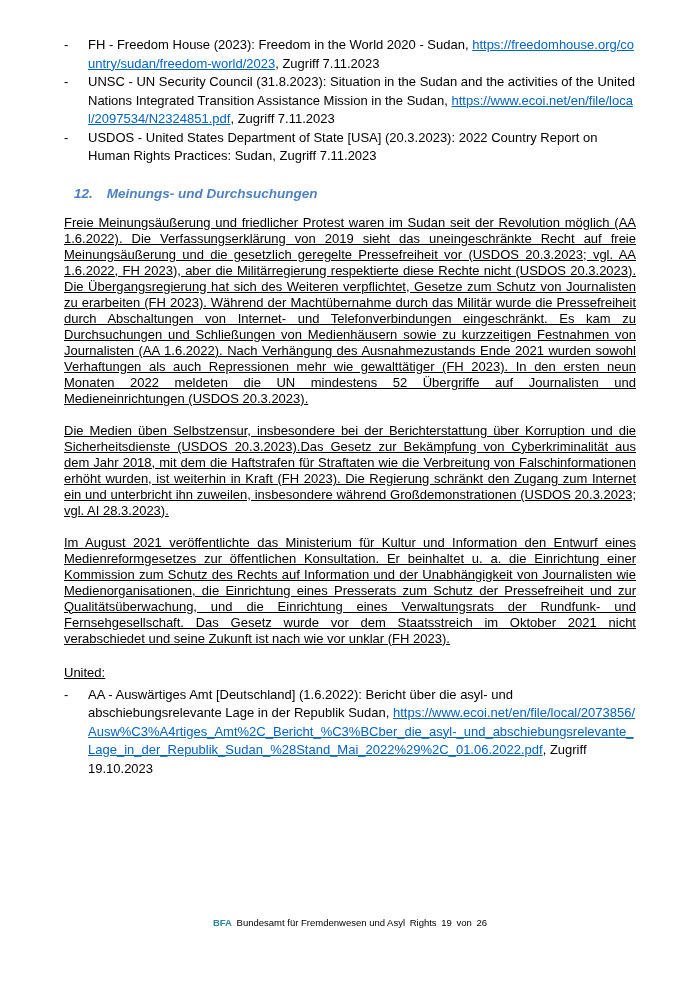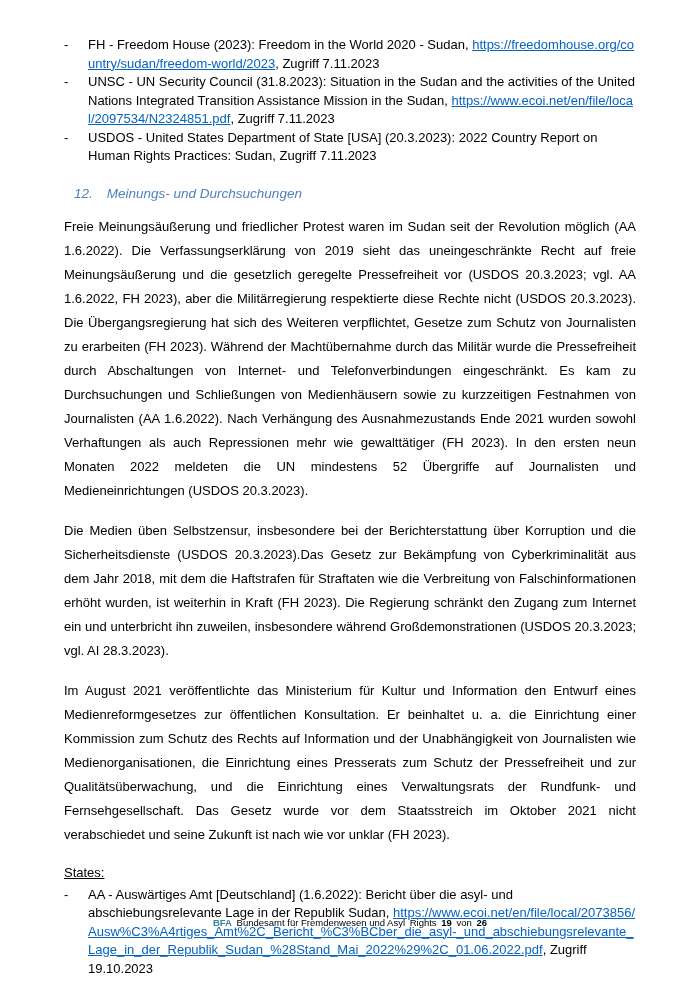--- a/index.html
+++ b/index.html
@@ -17,46 +17,47 @@
   
   .src-list { margin: 0; padding: 0; list-style: none; font-size: 13px; line-height: 18.5px; }
   .src-item { display: flex; align-items: flex-start; }
   .src-marker { flex: 0 0 24px; }
   .src-text { flex: 1 1 auto; }
   a.doc-link { color: #0563C1; text-decoration: underline; word-break: break-all; cursor: pointer; }
   
   .section-heading {
     margin: 20px 0 6px 10px;
     font-size: 13.5px;
-    font-weight: normal;
+    font-weight: bold;
     font-style: italic;
     color: #4F81BD;
     display: flex;
   }
   .section-heading .num { margin-right: 14px; }
   
   p.body {
     font-size: 13px;
-    line-height: 24px;
+    line-height: 16px;
     text-align: justify;
     margin: 14px 0 16px 0;
+    text-decoration: underline;
   }
   .quellen-wrap { margin: 18px 0 6px 0; font-size: 13px; }
   .quellen-label { text-decoration: underline; }
   
   .footer {
     position: absolute;
     left: 0; right: 0;
     bottom: 62px;
     text-align: center;
     font-size: 9.5px;
     color: #000000;
   }
   .footer .accent { color: #31849B; font-weight: bold; }
-  .footer .b { font-weight: bold; }
+  .footer .b { font-weight: normal; }
   .footer span { margin: 0 1px; }
 </style>
 </head>
 <body>
 
 <div class="page">
 
   <ul class="src-list">
     <li class="src-item">
       <span class="src-marker">-</span>
@@ -75,21 +76,21 @@
   <h2 class="section-heading">
     <span class="num">12.</span>
     <span class="ttl">Meinungs- und Durchsuchungen</span>
   </h2>
 
   <p class="body">Freie Meinungsäußerung und friedlicher Protest waren im Sudan seit der Revolution möglich (AA 1.6.2022). Die Verfassungserklärung von 2019 sieht das uneingeschränkte Recht auf freie Meinungsäußerung und die gesetzlich geregelte Pressefreiheit vor (USDOS 20.3.2023; vgl. AA 1.6.2022, FH 2023), aber die Militärregierung respektierte diese Rechte nicht (USDOS 20.3.2023). Die Übergangsregierung hat sich des Weiteren verpflichtet, Gesetze zum Schutz von Journalisten zu erarbeiten (FH 2023). Während der Machtübernahme durch das Militär wurde die Pressefreiheit durch Abschaltungen von Internet- und Telefonverbindungen eingeschränkt. Es kam zu Durchsuchungen und Schließungen von Medienhäusern sowie zu kurzzeitigen Festnahmen von Journalisten (AA 1.6.2022). Nach Verhängung des Ausnahmezustands Ende 2021 wurden sowohl Verhaftungen als auch Repressionen mehr wie gewalttätiger (FH 2023). In den ersten neun Monaten 2022 meldeten die UN mindestens 52 Übergriffe auf Journalisten und Medieneinrichtungen (USDOS 20.3.2023).</p>
   <p class="body">Die Medien üben Selbstzensur, insbesondere bei der Berichterstattung über Korruption und die Sicherheitsdienste (USDOS 20.3.2023).Das Gesetz zur Bekämpfung von Cyberkriminalität aus dem Jahr 2018, mit dem die Haftstrafen für Straftaten wie die Verbreitung von Falschinformationen erhöht wurden, ist weiterhin in Kraft (FH 2023). Die Regierung schränkt den Zugang zum Internet ein und unterbricht ihn zuweilen, insbesondere während Großdemonstrationen (USDOS 20.3.2023; vgl. AI 28.3.2023).</p>
   <p class="body">Im August 2021 veröffentlichte das Ministerium für Kultur und Information den Entwurf eines Medienreformgesetzes zur öffentlichen Konsultation. Er beinhaltet u. a. die Einrichtung einer Kommission zum Schutz des Rechts auf Information und der Unabhängigkeit von Journalisten wie Medienorganisationen, die Einrichtung eines Presserats zum Schutz der Pressefreiheit und zur Qualitätsüberwachung, und die Einrichtung eines Verwaltungsrats der Rundfunk- und Fernsehgesellschaft. Das Gesetz wurde vor dem Staatsstreich im Oktober 2021 nicht verabschiedet und seine Zukunft ist nach wie vor unklar (FH 2023).</p>
 
   <div class="quellen-wrap">
-    <span class="quellen-label">States:</span>
+    <span class="quellen-label">United:</span>
   </div>
   <ul class="src-list">
     <li class="src-item">
       <span class="src-marker">-</span>
       <span class="src-text"><span>AA - Auswärtiges Amt [Deutschland] (1.6.2022): Bericht über die asyl- und abschiebungsrelevante Lage in der Republik Sudan, </span><a class="doc-link">https://www.ecoi.net/en/file/local/2073856/Ausw%C3%A4rtiges_Amt%2C_Bericht_%C3%BCber_die_asyl-_und_abschiebungsrelevante_Lage_in_der_Republik_Sudan_%28Stand_Mai_2022%29%2C_01.06.2022.pdf</a><span>, Zugriff 19.10.2023</span></span>
     </li>
   </ul>
 
   <div class="footer">
     <span class="accent">BFA</span>

